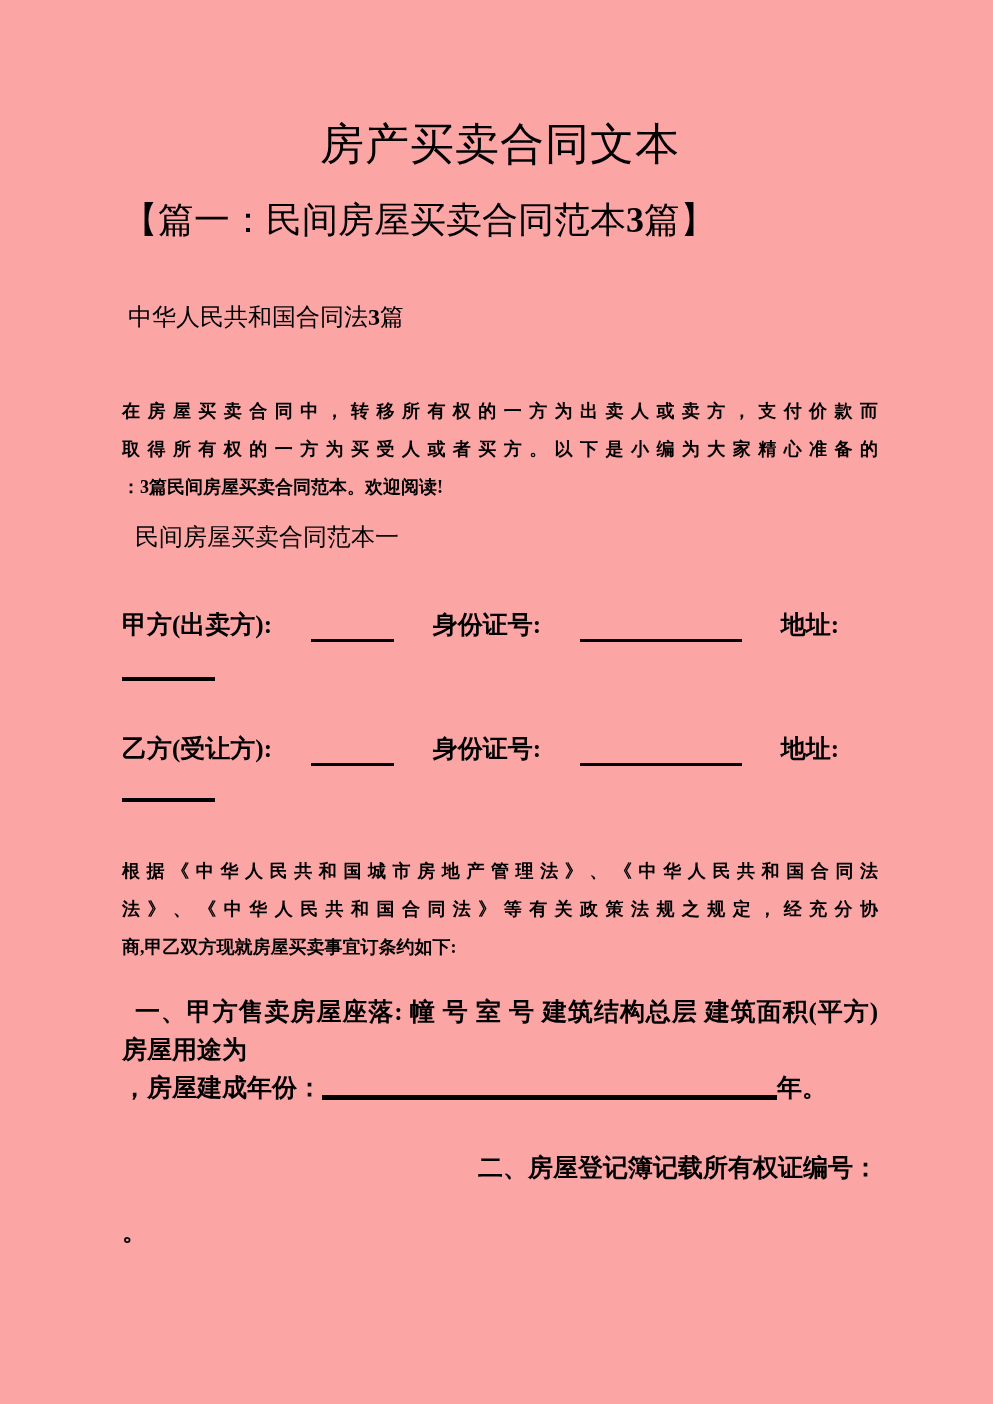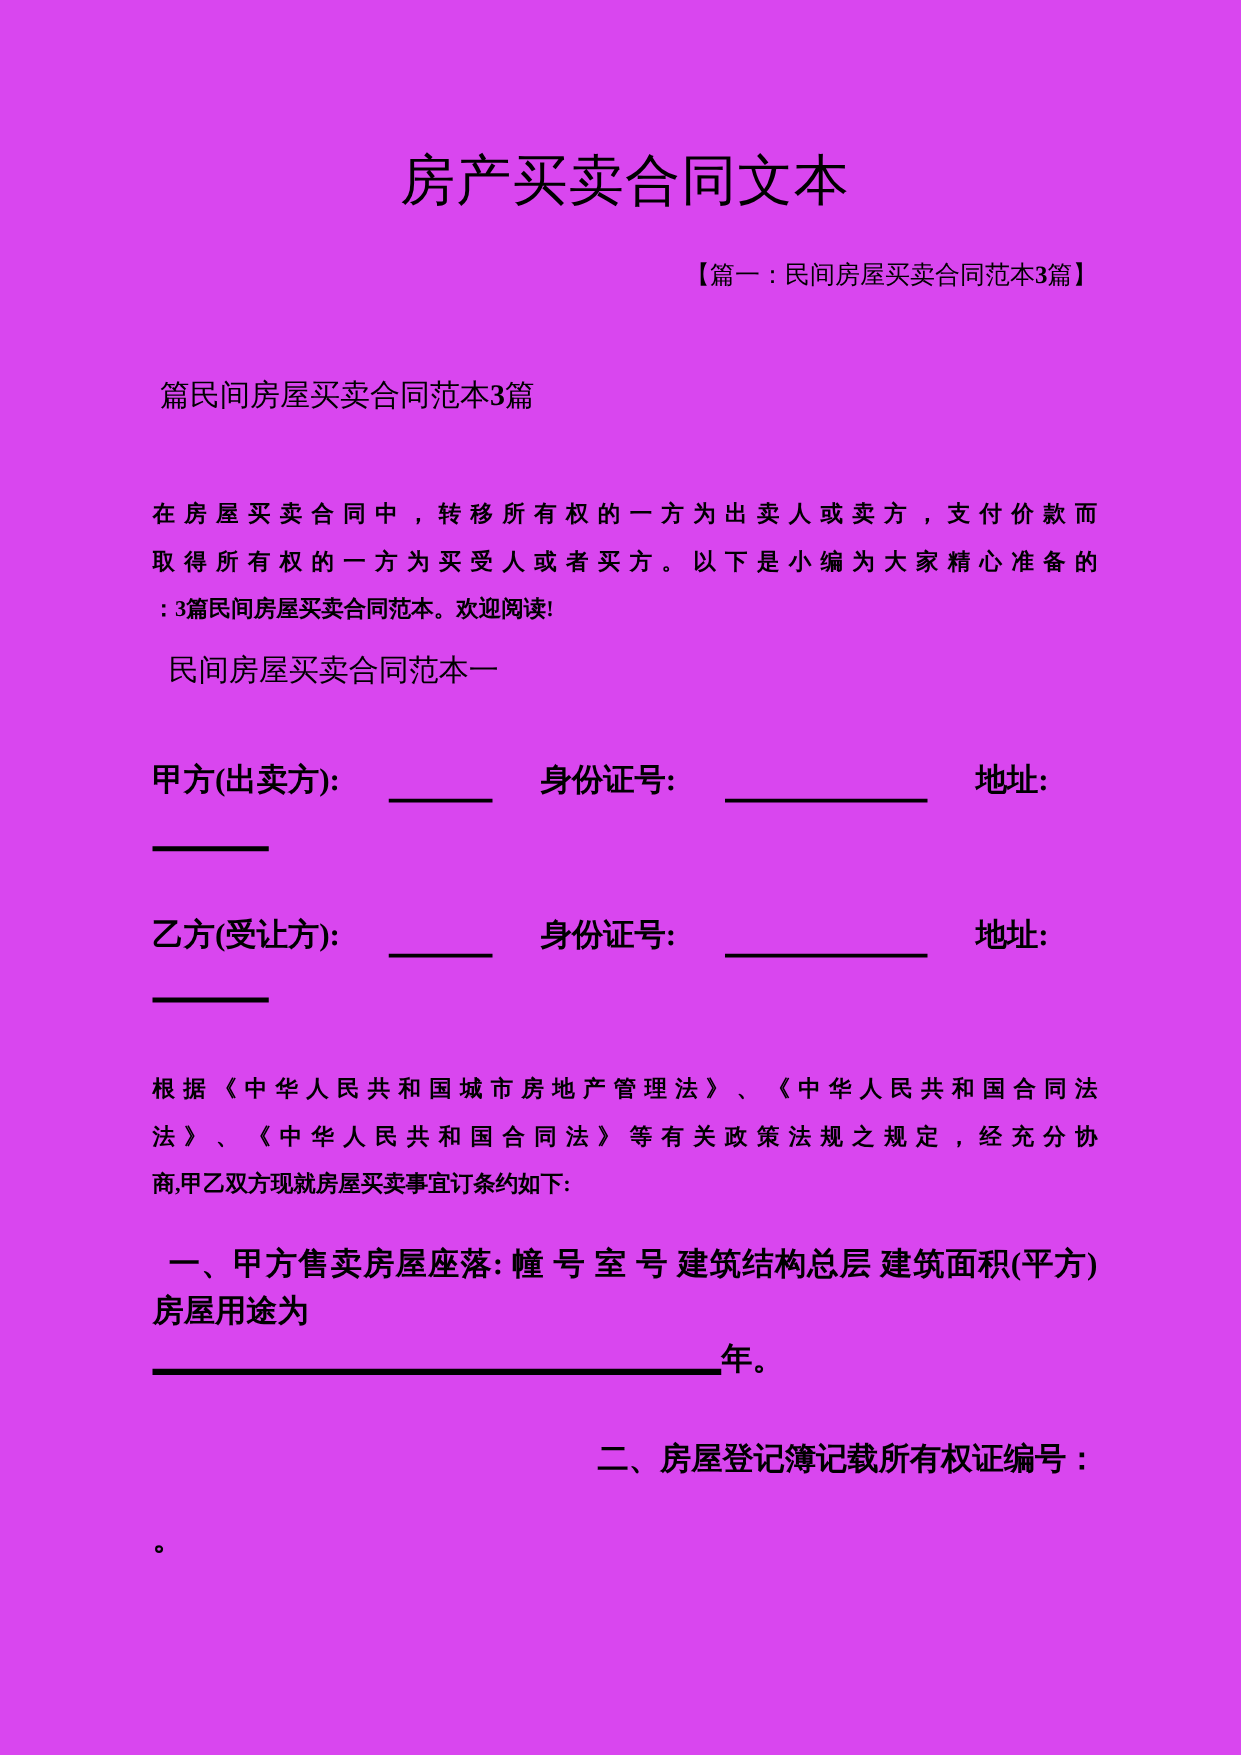--- a/index.html
+++ b/index.html
@@ -1,21 +1,21 @@
 <!DOCTYPE html>
 <html><head>
 <meta charset="utf-8">
 <style>
   html, body { margin: 0; padding: 0; }
   body { background: #ffffff; }
   .page {
     position: relative;
     width: 993px;
     height: 1404px;
-    background: #d946ef;
+    background: #fca5a5;
     color: #000000;
     font-family: "Liberation Serif", "DejaVu Serif", serif;
     overflow: hidden;
   }
   .content {
     position: absolute;
     left: 122px;
     right: 115px;
     top: 0;
   }
@@ -23,23 +23,23 @@
     margin: 118px 0 0 0;
     font-size: 44px;
     font-weight: normal;
     line-height: 54px;
     text-align: center;
     letter-spacing: 1px;
     white-space: nowrap;
   }
   .doc-subtitle {
     margin-top: 27px;
-    font-size: 20px;
+    font-size: 36px;
     line-height: 42px;
-    text-align: right;
+    text-align: left;
     white-space: nowrap;
   }
   .b { font-weight: bold; }
   .bold-text { font-weight: bold; }
   .h-small {
     font-size: 24px;
     line-height: 34px;
     white-space: nowrap;
   }
   .hs1 { margin-top: 59px; padding-left: 6px; }
@@ -106,21 +106,21 @@
 </head>
 <body>
 
 <div class="page">
   <div class="content">
 
     <h1 class="doc-title">房产买卖合同文本</h1>
 
     <div class="doc-subtitle"><span>【篇一：民间房屋买卖合同范本</span><span class="b">3</span><span>篇】</span></div>
 
-    <div class="h-small hs1"><span>篇民间房屋买卖合同范本</span><span class="b">3</span><span>篇</span></div>
+    <div class="h-small hs1"><span>中华人民共和国合同法</span><span class="b">3</span><span>篇</span></div>
 
     <div class="para para1 bold-text">
       <div class="jline">在房屋买卖合同中，转移所有权的一方为出卖人或卖方，支付价款而</div>
       <div class="jline">取得所有权的一方为买受人或者买方。以下是小编为大家精心准备的</div>
       <div class="lline"><span>：</span><span class="b">3</span><span>篇民间房屋买卖合同范本。欢迎阅读!</span></div>
     </div>
 
     <div class="h-small hs2">民间房屋买卖合同范本一</div>
 
     <div class="party-row row-a">
@@ -147,20 +147,21 @@
       <div class="jline">根据《中华人民共和国城市房地产管理法》、《中华人民共和国合同法</div>
       <div class="jline">法》、《中华人民共和国合同法》等有关政策法规之规定，经充分协</div>
       <div class="lline">商,甲乙双方现就房屋买卖事宜订条约如下:</div>
     </div>
 
 
     <div class="clause1 bold-text">
       <div class="jline indent13">一、甲方售卖房屋座落: 幢 号 室 号 建筑结构总层 建筑面积(平方)</div>
       <div class="lline">房屋用途为</div>
       <div class="blank-row">
+        <span>，房屋建成年份：</span>
         <div class="blank thick wyear"></div>
         <span>年。</span>
       </div>
     </div>
 
     <div class="blank-row clause2">
       <span>二、房屋登记簿记载所有权证编号：</span>
       <div class="blank thick grow"></div>
     </div>
 

